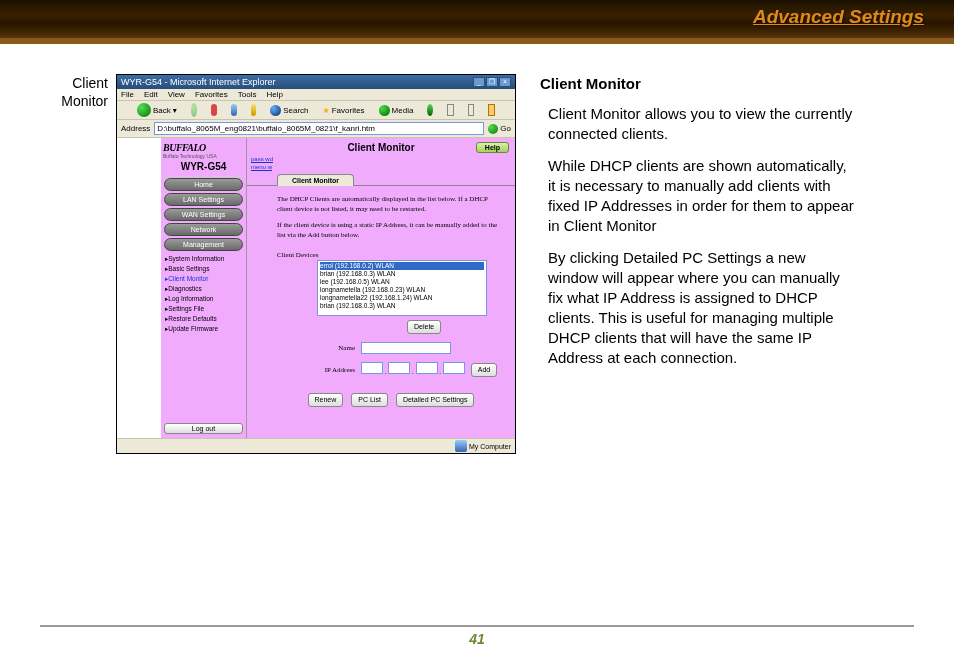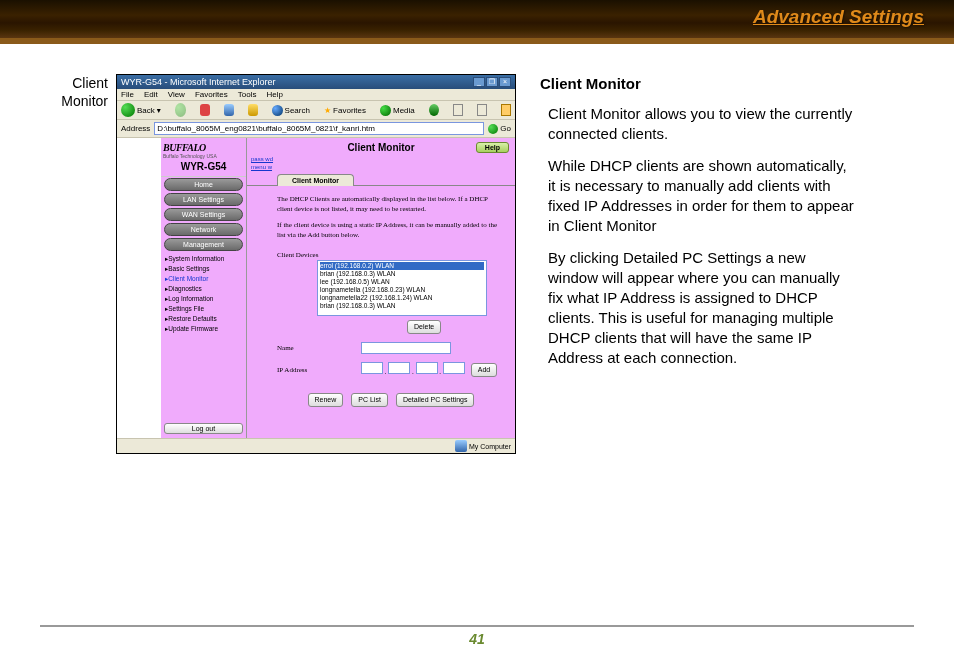--- a/index.html
+++ b/index.html
@@ -67,21 +67,21 @@
     border-bottom: 1px solid #c8c4b0;
     padding: 1px 4px;
     font-size: 8px;
     color: #000;
     display: flex;
     gap: 10px;
   }
   .ie-toolbar {
     background: #ece9d8;
     border-bottom: 1px solid #c8c4b0;
-    padding: 2px 4px;
+    padding: 2px 20px;
     display: flex;
     align-items: center;
     gap: 14px;
     font-size: 8px;
   }
   .ie-tb-btn { display:flex; align-items:center; gap:2px; }
   .circ { width:14px; height:14px; border-radius:50%; display:inline-block; }
   .c-green { background: radial-gradient(circle at 30% 30%,#5d5,#070); }
   .c-blue { background: radial-gradient(circle at 30% 30%,#6af,#036); }
   .c-grn2 { background: radial-gradient(circle at 30% 30%,#4d4,#060); }
@@ -224,21 +224,21 @@
     background: linear-gradient(to bottom,#fff,#ddd);
     border:1px solid #888;
     border-radius:3px;
     padding:1px 6px;
     font-size:7px;
     display:inline-block;
     font-family:Arial,sans-serif;
   }
   .del-row { margin-left:130px; margin-top:4px; }
   .field-row { margin-top:8px; display:flex; align-items:center; gap:6px; }
-  .field-row .lbl { width:78px; }
+  .field-row .lbl { width:78px; text-align:right; }
   .txt-in { border:1px solid #7a96df; background:#fff; height:12px; }
   .ip-seg { width:22px; border:1px solid #7a96df; background:#fff; height:12px; display:inline-block; }
   .btn-row { margin-top:16px; text-align:center; display:flex; gap:8px; justify-content:center; font-family:Arial,sans-serif; }
   .statusbar {
     background:#ece9d8;
     border-top:1px solid #c8c4b0;
     font-size:7px;
     color:#000;
     padding:1px 4px;
     display:flex;

